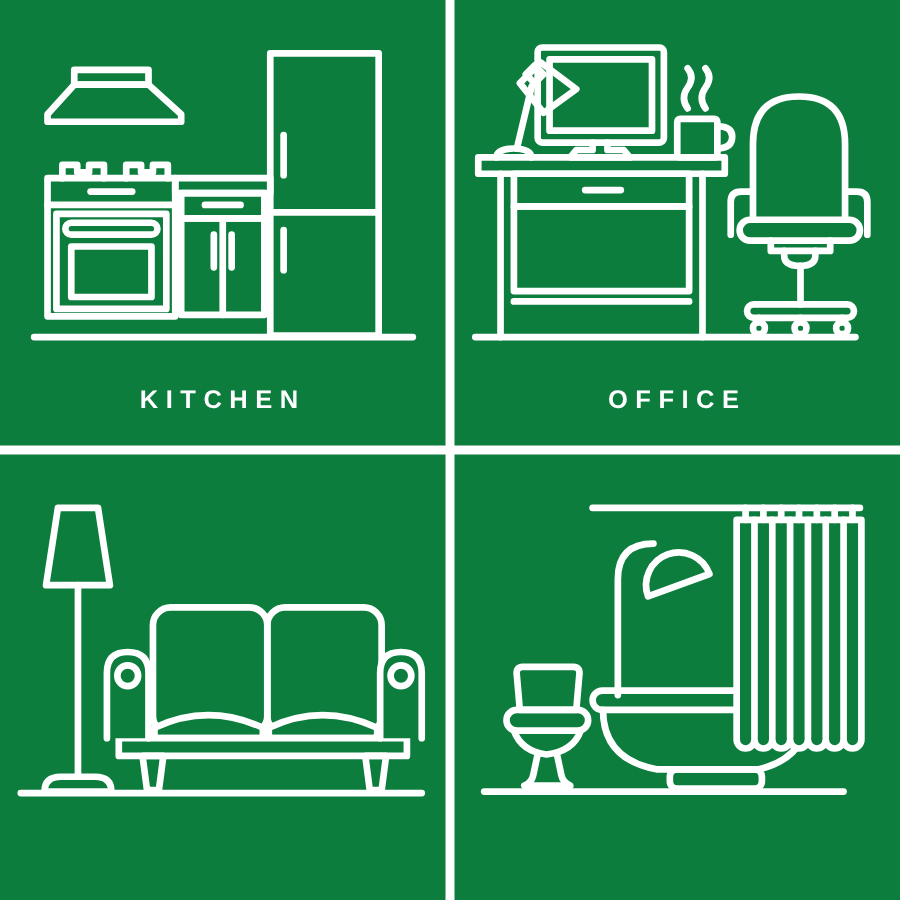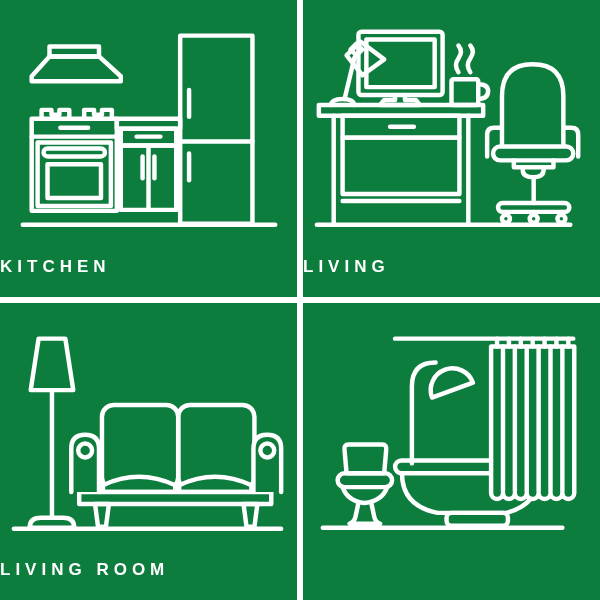--- a/index.html
+++ b/index.html
@@ -21,21 +21,21 @@
     background: var(--bg-green, #0d7d3e);
     overflow: hidden;
   }
   .panel svg {
     position: absolute; inset: 0;
     width: 100%; height: 100%;
     color: var(--line-white, #ffffff);
   }
   .panel .room-label {
     position: absolute; left: 0; right: 0; bottom: 20px;
-    text-align: left;
+    text-align: center;
     color: var(--line-white, #ffffff);
     font-size: 17px; font-weight: 700;
     letter-spacing: 5px;
     white-space: nowrap;
   }
   g.art {
     stroke: currentColor; fill: none;
     stroke-width: 4.5; stroke-linecap: round; stroke-linejoin: round;
   }
   .fillbg { fill: var(--bg-green, #0d7d3e); }
@@ -124,21 +124,21 @@
           <line x1="205" y1="214" x2="205" y2="217"></line>
           <line x1="233" y1="214" x2="233" y2="217"></line>
           <line x1="261" y1="214" x2="261" y2="217"></line>
           <circle cx="205" cy="221" r="4"></circle>
           <circle cx="233" cy="221" r="4"></circle>
           <circle cx="261" cy="221" r="4"></circle>
         </g>
         <line x1="14" y1="227" x2="270" y2="227"></line>
       </g>
     </svg>
-    <div class="room-label">LIVING</div>
+    <div class="room-label">OFFICE</div>
   </div>
 
   <div class="panel">
     <svg viewBox="0 0 300 300" preserveAspectRatio="none">
       <g class="art">
         <g>
           <path d="M39 36 H66 L74 88 H31 Z"></path>
           <line x1="52.5" y1="88" x2="52.5" y2="217"></line>
           <path d="M30 227 Q30 217 41 217 H64 Q75 217 75 227 Z"></path>
         </g>
@@ -151,21 +151,20 @@
           <path class="fillbg" d="M72 191 V147 Q72 133 86 133 Q100 133 100 147 V191"></path>
           <circle cx="86" cy="149" r="7"></circle>
           <path class="fillbg" d="M284 191 V147 Q284 133 270 133 Q256 133 256 147 V191"></path>
           <circle cx="270" cy="149" r="7"></circle>
           <path d="M96 203 H110 L107 226 H99 Z"></path>
           <path d="M246 203 H260 L257 226 H249 Z"></path>
         </g>
         <line x1="14" y1="228" x2="284" y2="228"></line>
       </g>
     </svg>
-    <div class="room-label">LIVING ROOM</div>
   </div>
 
   <div class="panel">
     <svg viewBox="0 0 300 300" preserveAspectRatio="none">
       <g class="art">
         <line x1="93" y1="36" x2="273" y2="36"></line>
         <g>
           <path d="M110 162 V84 Q110 60 134 60"></path>
           <g transform="rotate(-20 151 88)">
             <path d="M129 88 A22 22 0 0 1 173 88 Z"></path>

